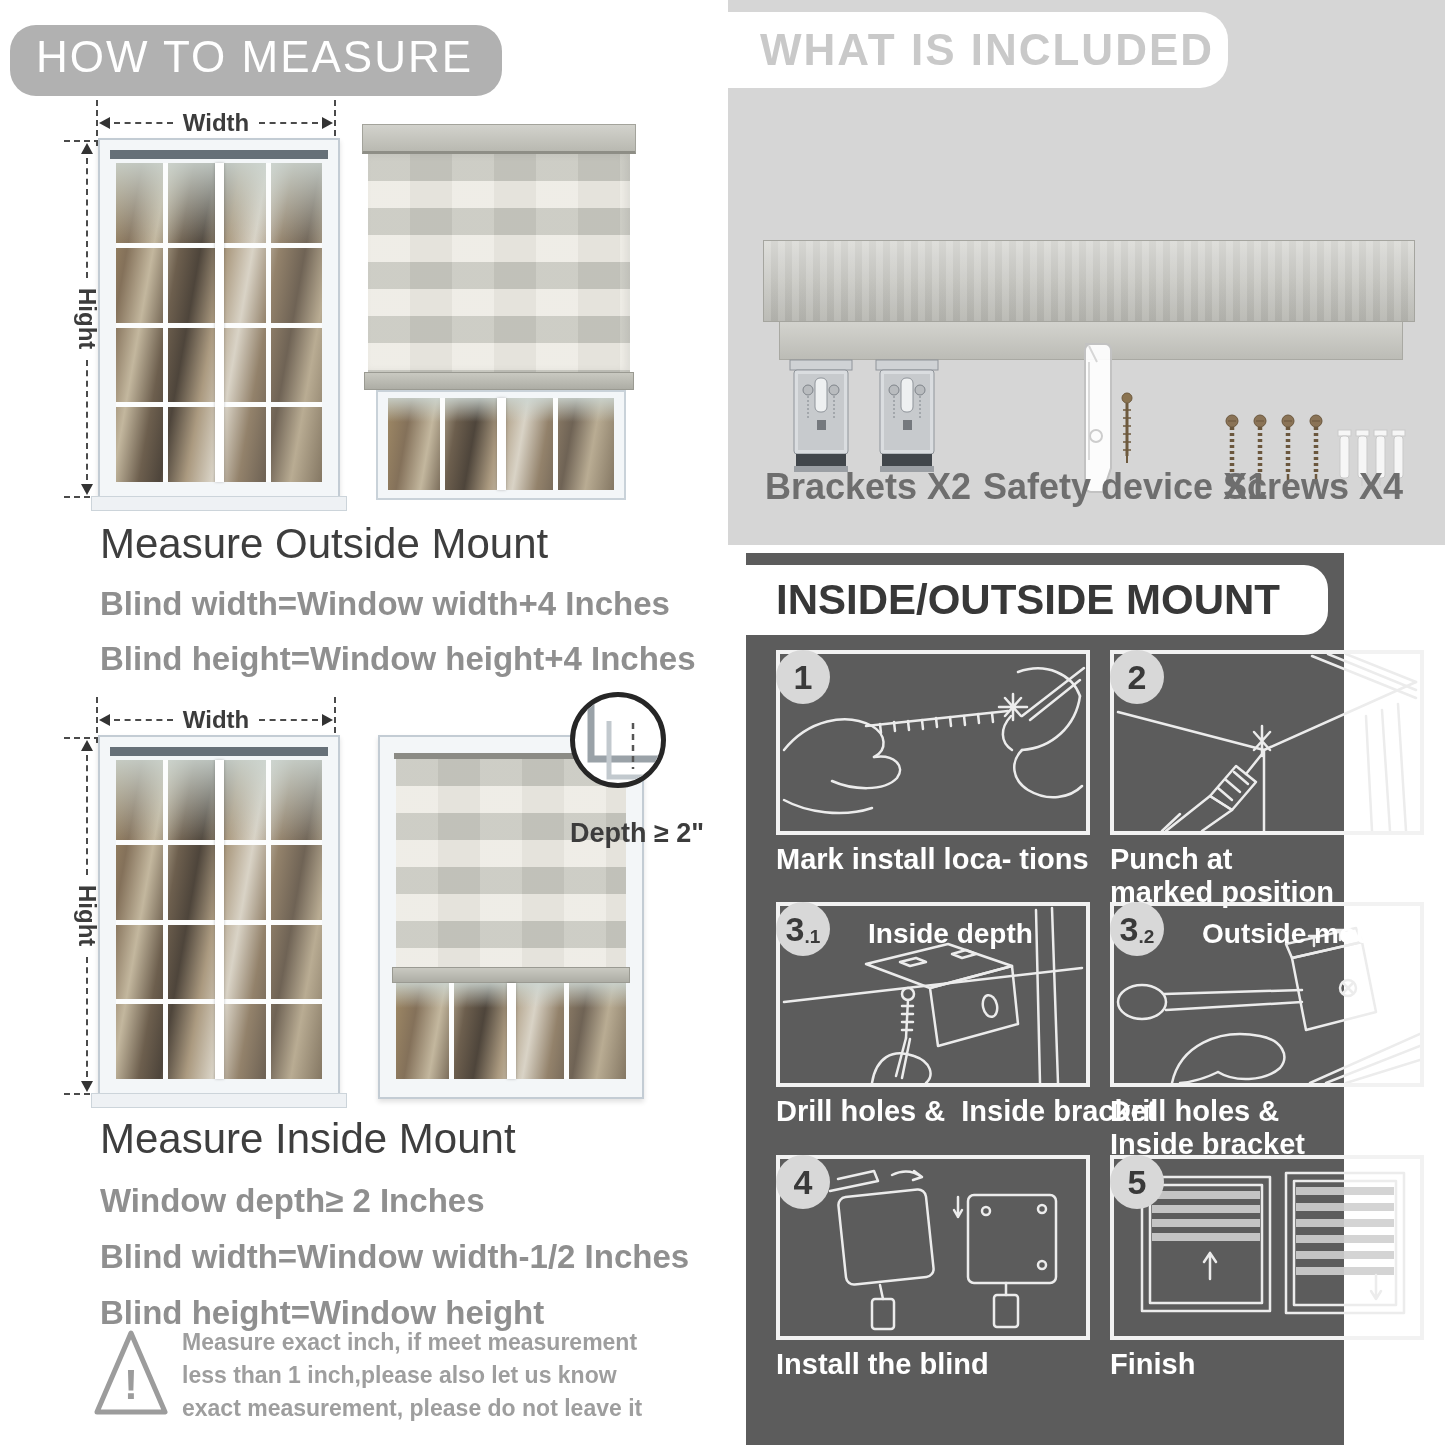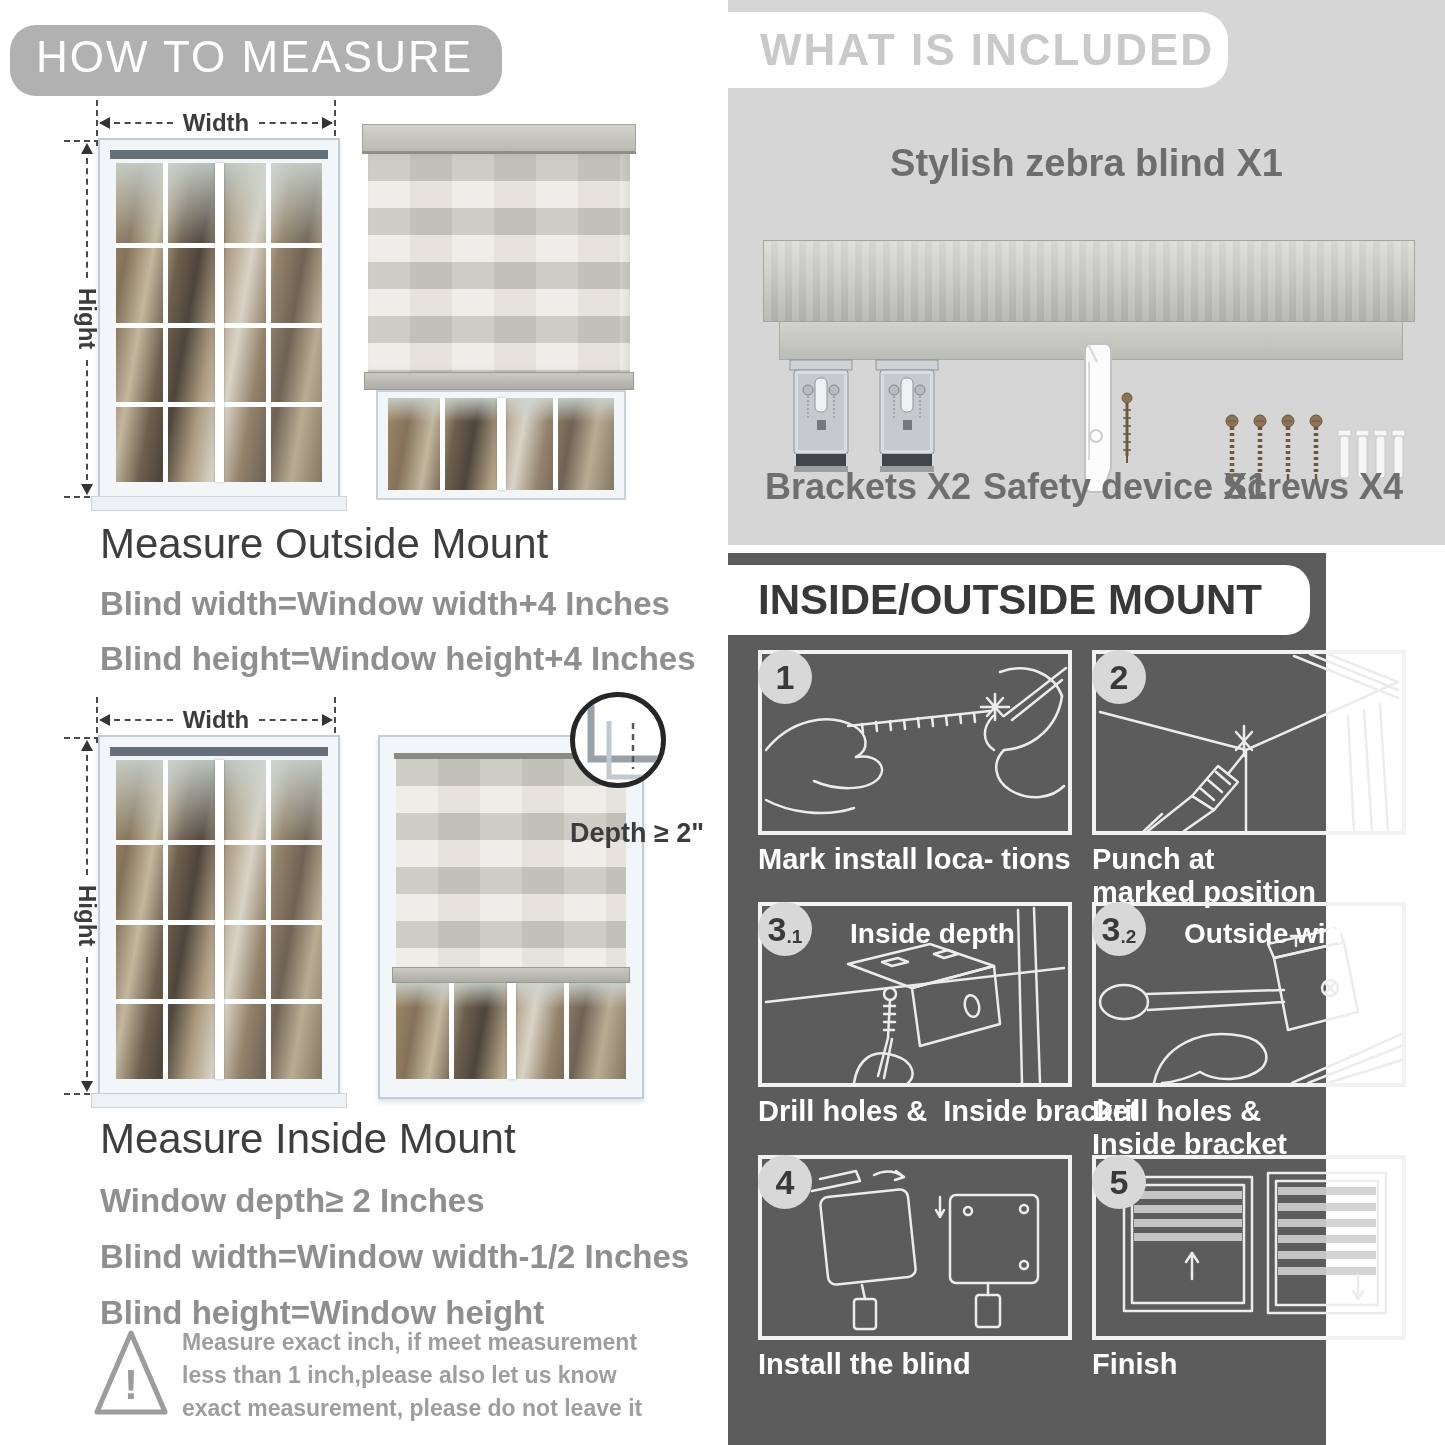--- a/index.html
+++ b/index.html
@@ -75,21 +75,21 @@
   .headrail-top{left:35px;top:240px;width:652px;height:82px;
       background:
         repeating-linear-gradient(90deg, rgba(255,255,255,.12) 0 7px, rgba(0,0,0,.02) 7px 14px),
         linear-gradient(180deg,#dadad6 0%,#c9c9c4 45%,#b2b2ac 100%);
       border:1px solid #a5a59f;box-sizing:border-box;}
   .headrail-lip{left:51px;top:322px;width:624px;height:38px;
       background:linear-gradient(180deg,#d3d3ce,#bcbcb6);border:1px solid #a9a9a3;border-top:none;
       box-sizing:border-box;}
   .item-label{font-size:36px;font-weight:bold;color:#6e6e6e;text-align:center;white-space:nowrap;}
 
-  .dark-panel{left:728px;top:553px;width:598px;height:892px;background:#5c5c5c;}
+  .dark-panel{left:746px;top:553px;width:598px;height:892px;background:#5c5c5c;}
   .mount-tab{left:0;top:12px;width:582px;height:70px;background:#ffffff;border-radius:0 24px 24px 0;
              color:#383838;font-size:42px;font-weight:bold;line-height:70px;padding-left:30px;
              box-sizing:border-box;white-space:nowrap;}
   .step-panel{position:absolute;width:314px;height:185px;border:4px solid #f2f2f2;box-sizing:border-box;}
   .badge{position:absolute;top:-4px;left:-4px;height:54px;min-width:54px;border-radius:50% / 50%;
          background:#d8d8d8;display:flex;align-items:center;justify-content:center;
          font-size:34px;font-weight:bold;color:#3a3a3a;padding:0 6px;box-sizing:border-box;}
   .badge .bsub{font-size:19px;margin-top:16px;font-weight:bold;}
   .ptitle{position:absolute;left:88px;top:12px;color:#ffffff;font-weight:bold;font-size:28px;white-space:nowrap;}
   .caption{position:absolute;color:#ffffff;font-weight:bold;font-size:29px;white-space:pre-wrap;}
@@ -222,21 +222,20 @@
   <div class="abs rule" style="left:100px;top:1294px;">Blind height=Window height</div>
 
   <svg class="abs part" style="left:92px;top:1325px;" width="78" height="95" viewBox="0 0 78 95">
     <path d="M39,8 L73,87 L5,87 Z" fill="none" stroke="#9c9c9c" stroke-width="5" stroke-linejoin="round"></path>
     <text x="39" y="74" text-anchor="middle" font-size="42" font-weight="bold" fill="#9c9c9c">!</text>
   </svg>
   <div class="abs note-text" style="left:182px;top:1326px;">Measure exact inch, if meet measurement less than 1 inch,please also let us know exact measurement, please do not leave it</div>
 
   <div class="abs light-panel">
     <div class="abs included-tab">WHAT IS INCLUDED</div>
-    <div class="abs product-label">Stylish zebra blind X1</div>
     <div class="abs headrail-top"></div>
     <div class="abs headrail-lip"></div>
 
     <svg class="abs part" style="left:60px;top:356px;" width="160" height="125" viewBox="0 0 160 125">
       <g>
         <rect x="2" y="4" width="62" height="10" fill="#cfd2d5" stroke="#8f949a"></rect>
         <rect x="6" y="14" width="54" height="84" rx="3" fill="#dadde0" stroke="#8f949a"></rect>
         <rect x="10" y="18" width="46" height="76" fill="#c7cacd"></rect>
         <circle cx="20" cy="34" r="5" fill="#b9bcbf" stroke="#7f848a"></circle>
         <path d="M20,40 V64" stroke="#7f848a" stroke-dasharray="2 2" fill="none"></path>
@@ -405,21 +404,21 @@
         <circle cx="234" cy="82" r="8"></circle>
         <path d="M229,77 L239,87 M239,77 L229,87"></path>
         <path d="M196,177 L306,128 M212,177 L306,140 M232,177 L306,154"></path>
         <path d="M58,177 C66,140 104,122 146,130 C168,134 176,150 166,162 C150,176 120,176 104,166"></path>
         <path d="M104,166 C92,172 78,176 66,177"></path>
       </svg>
       <div class="badge">
         <span>3</span>
           <span class="bsub">.2</span>
       </div>
-      <div class="ptitle">Outside width</div>
+      <div class="ptitle">Outside mount</div>
     </div>
     <div class="caption" style="left:364px;top:542px;">Drill holes &amp;  Inside bracket</div>
 
     <div class="step-panel" style="left:30px;top:602px;">
       <svg class="step-art" viewBox="0 0 306 177">
         <rect x="62" y="34" width="88" height="88" rx="8" transform="rotate(-6 106 78)"></rect>
         <path d="M50,32 L98,22 L94,12 L58,20"></path>
         <path d="M112,16 q16,-8 30,2 M142,18 l-8,-6 m8,6 l-9,3"></path>
         <path d="M100,126 l3,14"></path>
         <rect x="92" y="140" width="22" height="30" rx="3"></rect>

